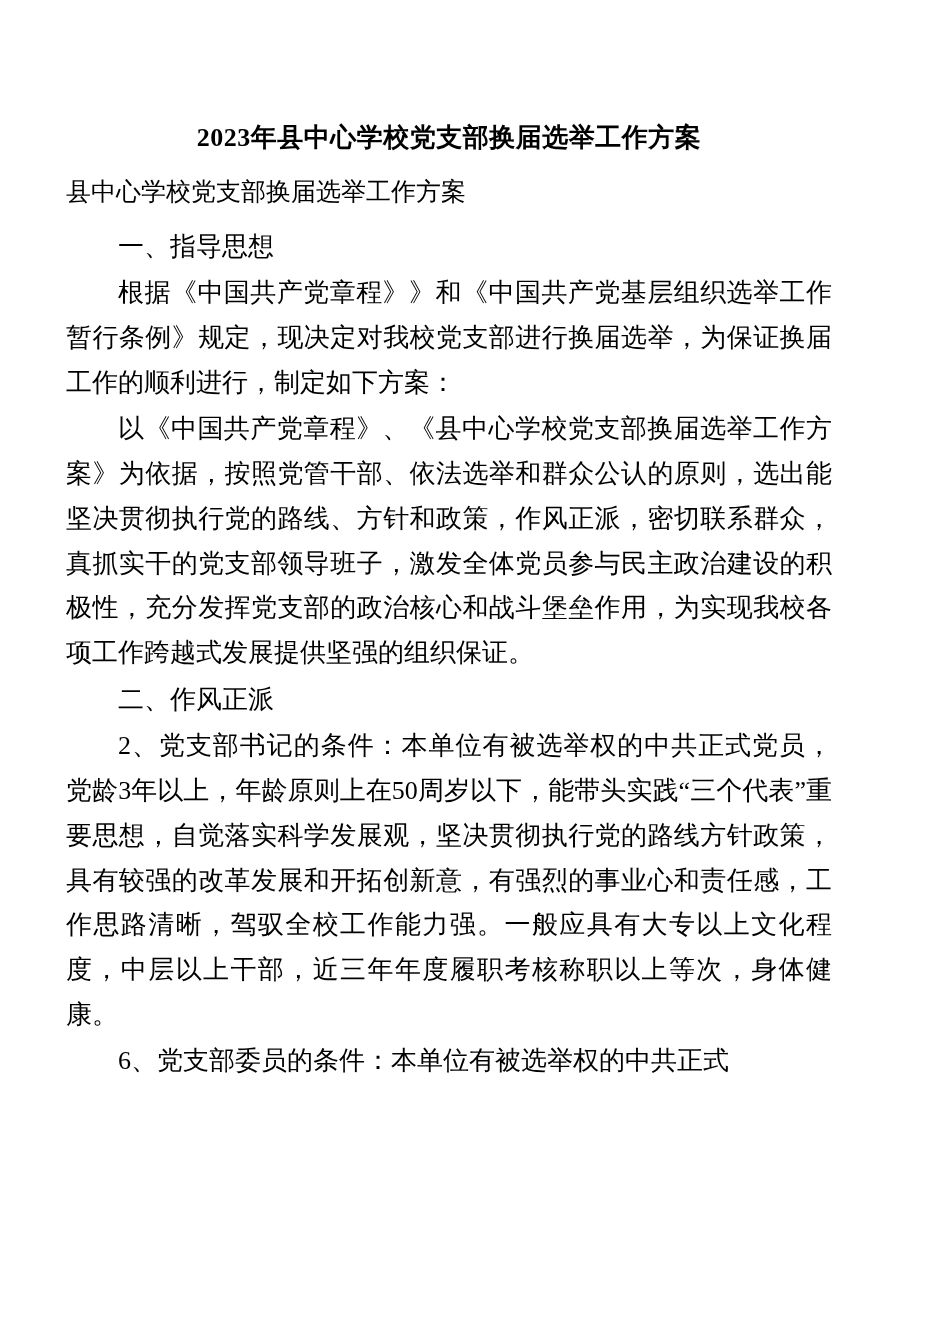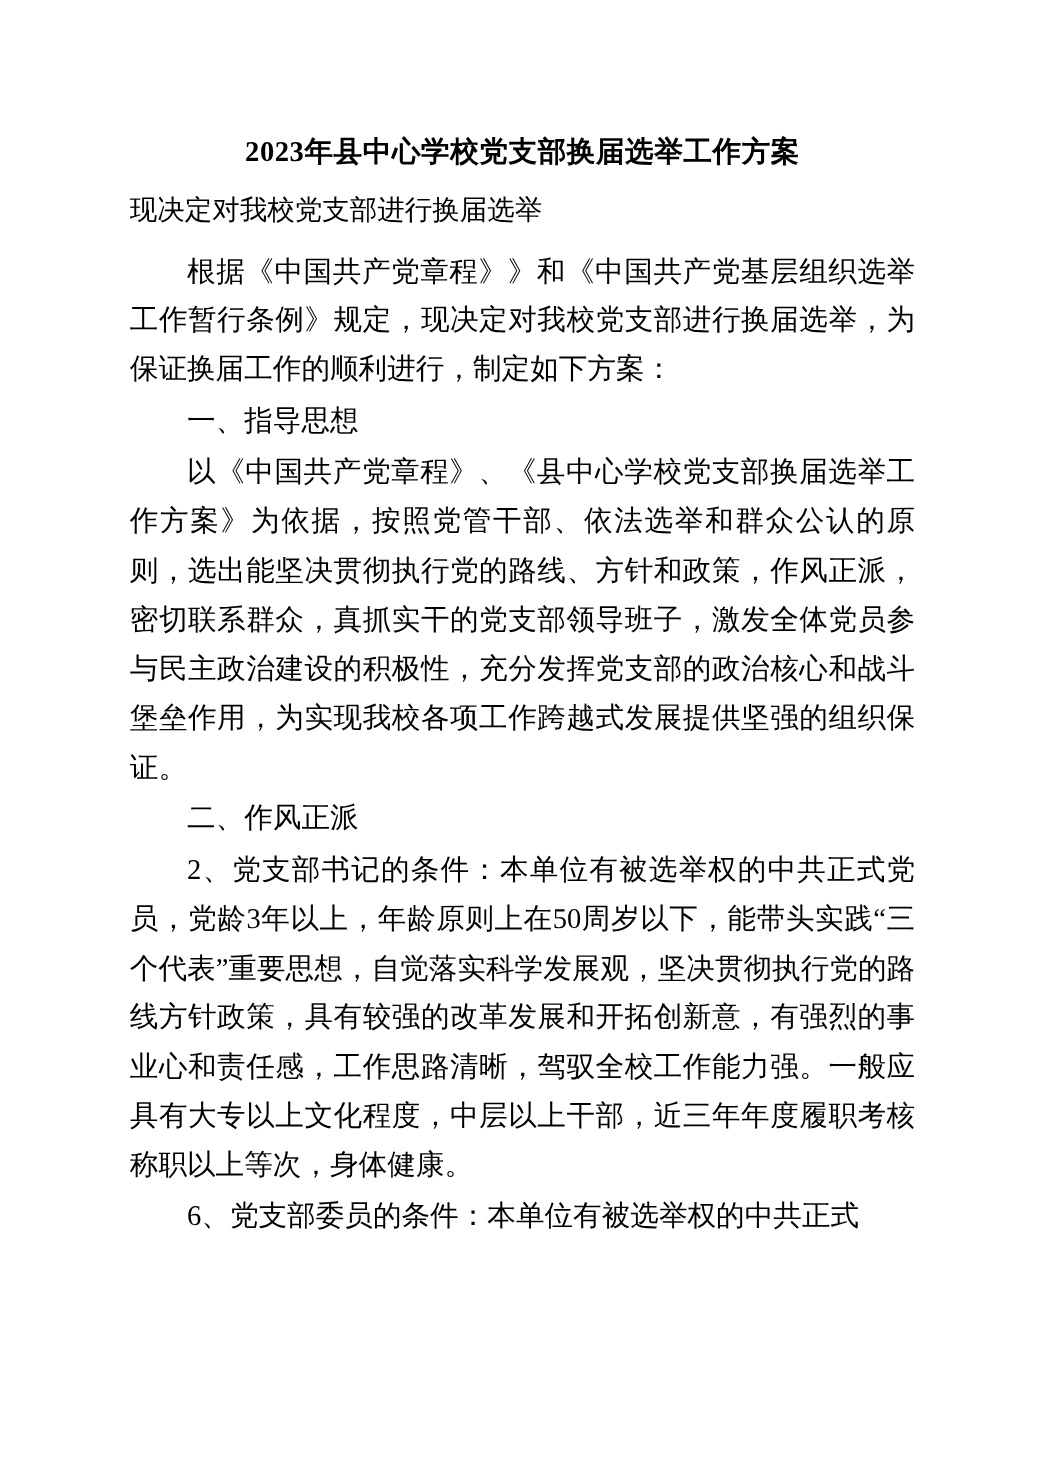--- a/index.html
+++ b/index.html
@@ -11,21 +11,21 @@
     width: 950px;
     height: 1344px;
     font-family: "Liberation Serif", "DejaVu Serif", serif;
     color: #000000;
     overflow: hidden;
   }
   .page {
     box-sizing: border-box;
     width: 950px;
     height: 1344px;
-    padding: 118px 118px 40px 118px;
+    padding: 118px 118px 40px 66px;
     background: #ffffff;
   }
   .doc-title {
     text-align: center;
     font-size: 26px;
     line-height: 1.5;
     font-weight: 700;
     letter-spacing: 0.5px;
     margin: 0 0 16px 0;
   }
@@ -46,20 +46,20 @@
   }
   .para.heading {
     text-indent: 2em;
   }
 </style>
 </head>
 <body>
 
 <div class="page">
   <h1 class="doc-title">2023年县中心学校党支部换届选举工作方案</h1>
-  <div class="subtitle">现决定对我校党支部进行换届选举</div>
+  <div class="subtitle">县中心学校党支部换届选举工作方案</div>
+  <p class="para heading">一、指导思想</p>
   <p class="para">根据《中国共产党章程》》和《中国共产党基层组织选举工作暂行条例》规定，现决定对我校党支部进行换届选举，为保证换届工作的顺利进行，制定如下方案：</p>
-  <p class="para heading">一、指导思想</p>
   <p class="para">以《中国共产党章程》、《县中心学校党支部换届选举工作方案》为依据，按照党管干部、依法选举和群众公认的原则，选出能坚决贯彻执行党的路线、方针和政策，作风正派，密切联系群众，真抓实干的党支部领导班子，激发全体党员参与民主政治建设的积极性，充分发挥党支部的政治核心和战斗堡垒作用，为实现我校各项工作跨越式发展提供坚强的组织保证。</p>
   <p class="para heading">二、作风正派</p>
   <p class="para">2、党支部书记的条件：本单位有被选举权的中共正式党员，党龄3年以上，年龄原则上在50周岁以下，能带头实践“三个代表”重要思想，自觉落实科学发展观，坚决贯彻执行党的路线方针政策，具有较强的改革发展和开拓创新意，有强烈的事业心和责任感，工作思路清晰，驾驭全校工作能力强。一般应具有大专以上文化程度，中层以上干部，近三年年度履职考核称职以上等次，身体健康。</p>
   <p class="para">6、党支部委员的条件：本单位有被选举权的中共正式</p>
 </div>
 
 </body></html>

